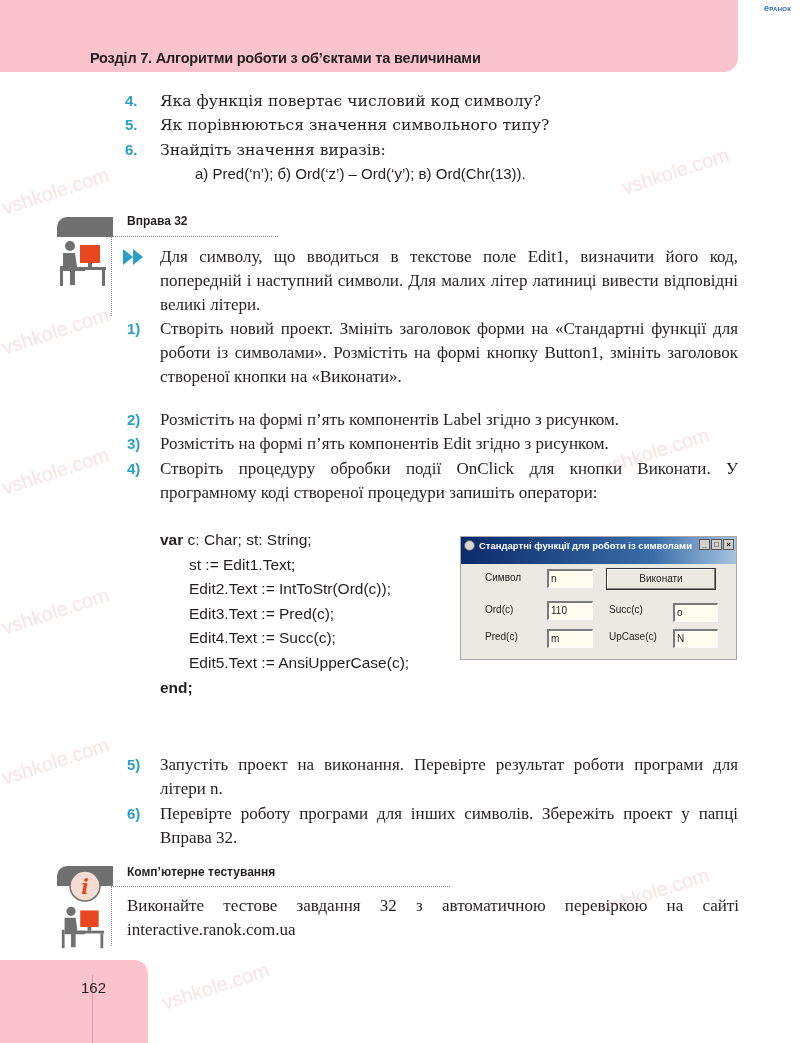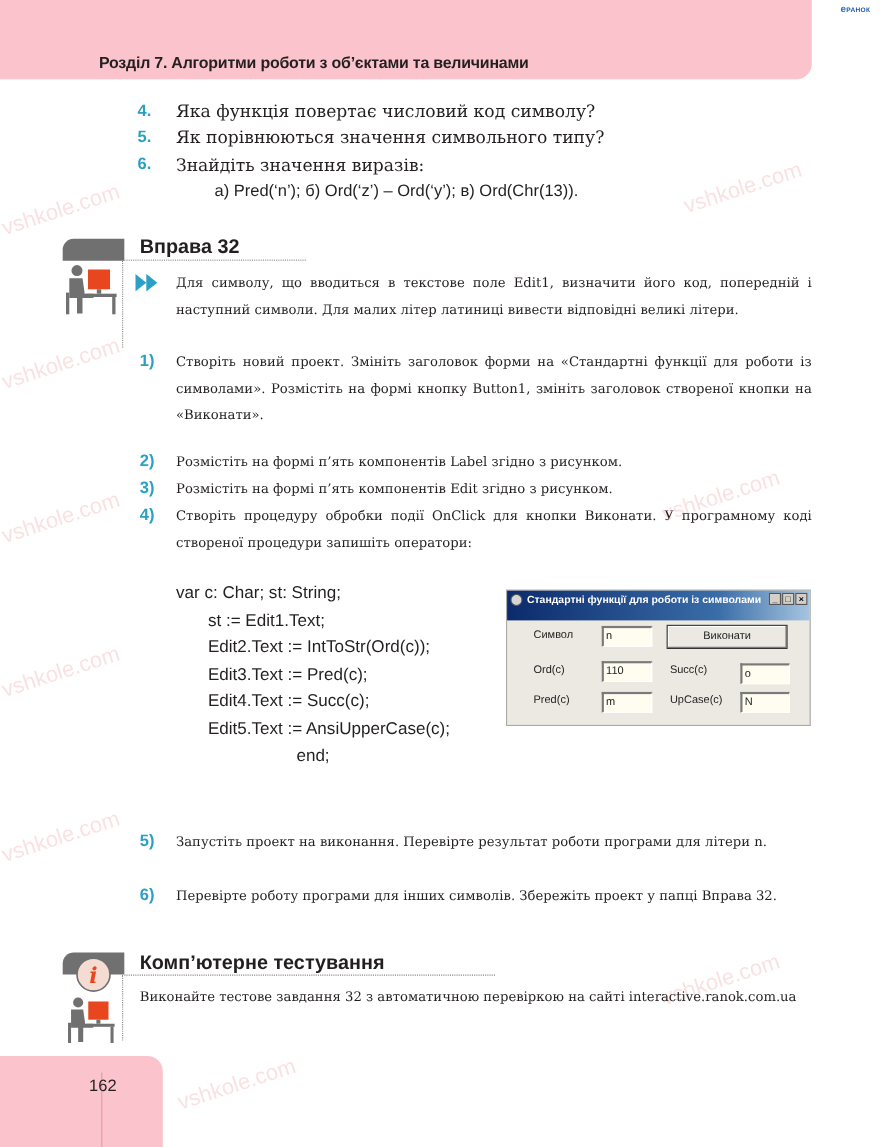--- a/index.html
+++ b/index.html
@@ -38,34 +38,34 @@
     }
     .q-text { position: absolute; left: 33px; }
     .sans { font-family: "Liberation Sans", sans-serif; margin-left: 35px; }
 
     .section-tab {
       position: absolute; left: 57px; width: 56px; height: 20px; background: #707070;
       border-top-left-radius: 10px;
     }
     .section-header {
       position: absolute; left: 127px; font-family: "Liberation Sans", sans-serif;
-      font-weight: bold; font-size: 18px; color: #231f20;
+      font-weight: bold; font-size: 12px; color: #231f20;
     }
     .dotted-h { position: absolute; height: 0; border-top: 1px dotted #888; }
     .dotted-v { position: absolute; width: 0; border-left: 1px dotted #888; }
 
-    .para { position: absolute; left: 160px; width: 578px; font-size: 12px; line-height: 24px; text-align: justify; }
+    .para { position: absolute; left: 160px; width: 578px; font-size: 17px; line-height: 24px; text-align: justify; font-family: Liberation Serif, serif; }
     .step-num {
       position: absolute; left: 127px; font-family: "Liberation Sans", sans-serif;
       font-weight: bold; color: #2b9fc4; font-size: 15px; line-height: 24px;
     }
     .arrows { position: absolute; left: 123px; top: 249px; }
 
     .code { position: absolute; left: 160px; font-family: "Liberation Sans", sans-serif; font-size: 15.5px; line-height: 24.6px; }
-    .code .kw { font-weight: normal; text-align: center; }
+    .code .kw { font-weight: bold; }
     .code .ind { padding-left: 29px; }
 
     .win {
       position: absolute; left: 460px; top: 536px; width: 277px; height: 124px;
       background: #ece9e2; border: 1px solid #a9a9a9;
       font-family: "Liberation Sans", sans-serif;
     }
     .win-title {
       height: 27px; background: linear-gradient(to right, #0b2a6b, #3a6ea8 70%, #a6c4e0);
       color: #fff; font-size: 9.5px; font-weight: bold; line-height: 17px; padding-left: 18px;

